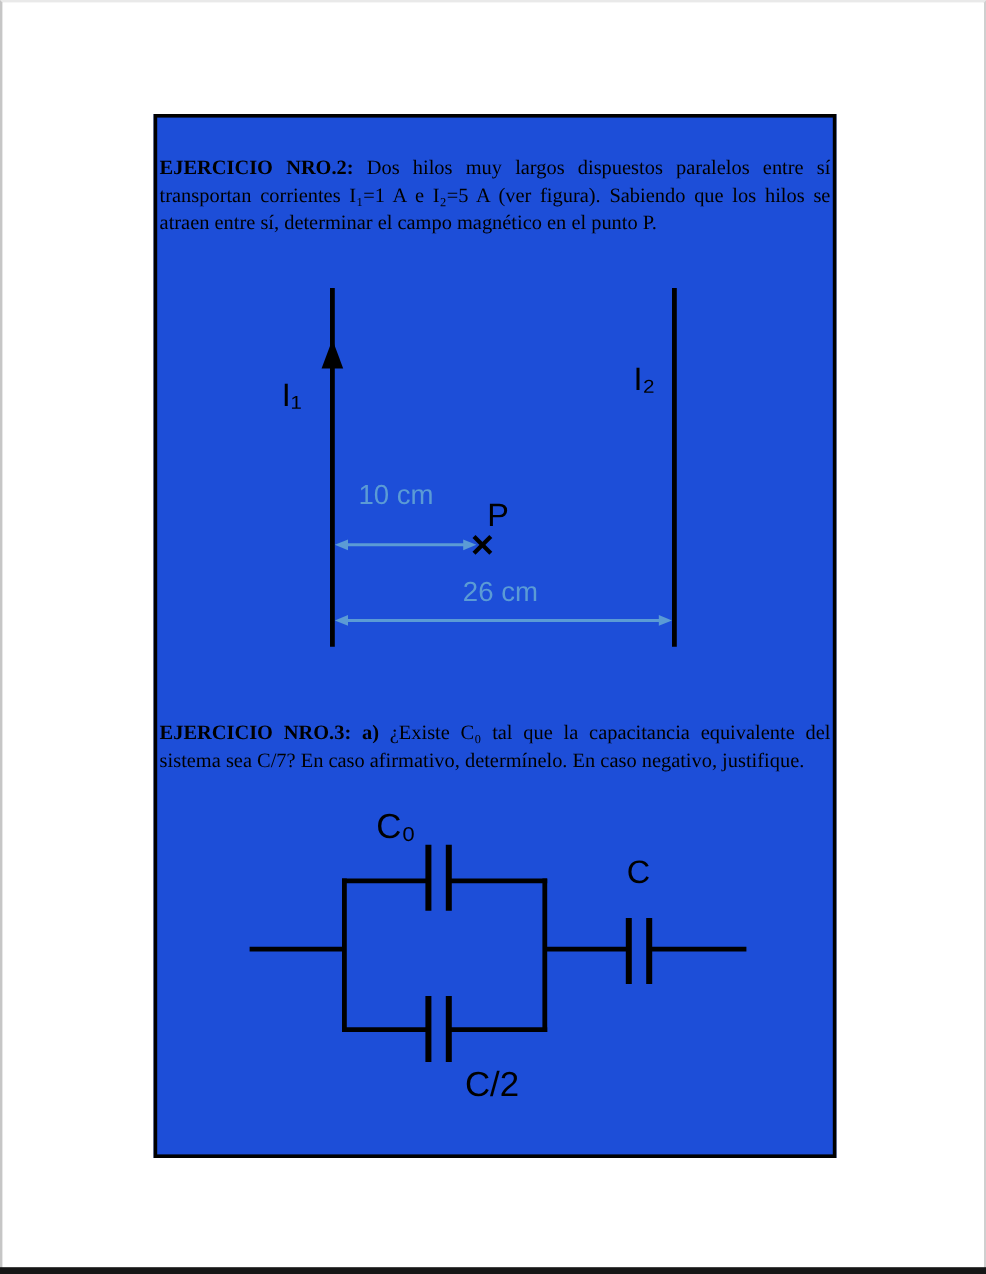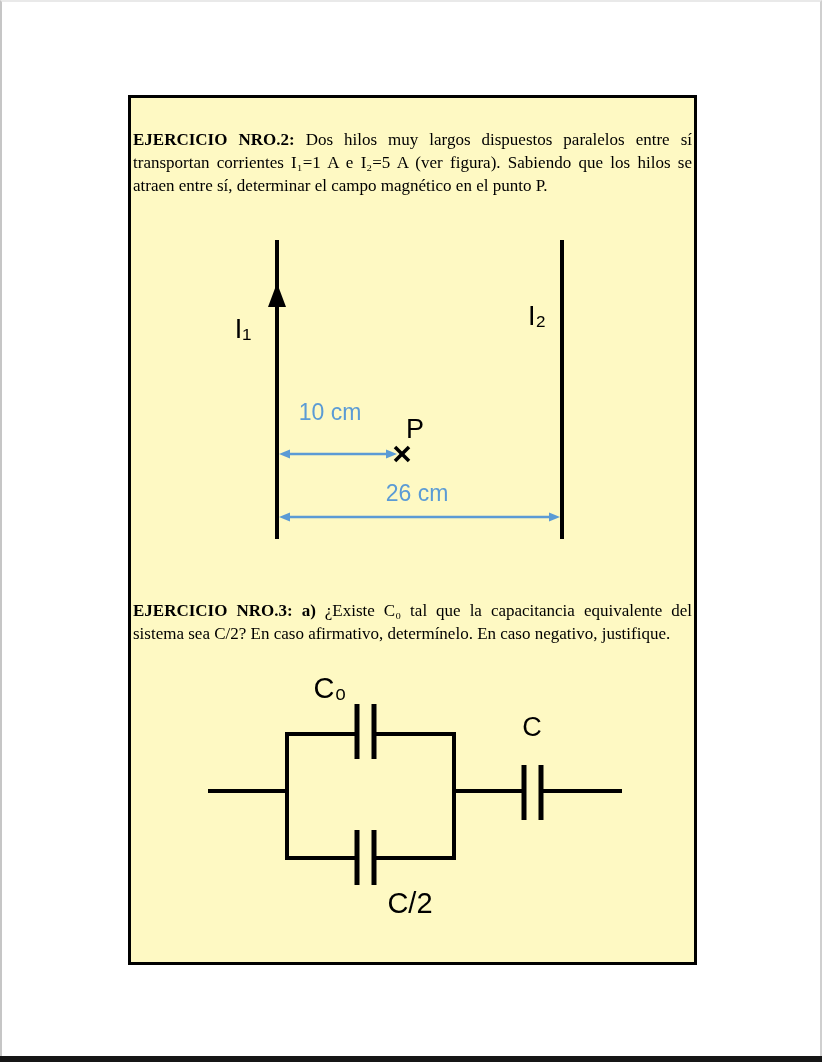--- a/index.html
+++ b/index.html
@@ -25,21 +25,21 @@
     position: absolute;
     left: -2px; right: -2px; bottom: 0;
     height: 6px;
     background: #161616;
   }
   .frame {
     position: absolute;
     left: 126px; top: 93px;
     width: 569px; height: 870px;
     border: 3px solid var(--ink, #000);
-    background: #fef9c3;
+    background: #1d4ed8;
   }
   .statement {
     position: absolute;
     left: 2px;
     width: 559px;
     font-size: 17px;
     line-height: 23px;
     color: var(--ink, #000);
   }
   .statement-2 { top: 30px; }
@@ -112,21 +112,21 @@
       </g>
 
       <line x1="157" y1="279" x2="420" y2="279" stroke-width="2.5" class="blue-stroke"></line>
       <polygon points="148,279 159,274.5 159,283.5" class="blue-fill"></polygon>
       <polygon points="429,279 418,274.5 418,283.5" class="blue-fill"></polygon>
       <text x="286" y="263" font-size="23" text-anchor="middle" class="fig-label-blue">26 cm</text>
     </svg>
 
     <div class="statement statement-3">
       <div class="jline"><span class="hd">EJERCICIO NRO.3: a)</span> <span>¿Existe C₀ tal que la capacitancia equivalente del</span></div>
-      <div class="jline-last">sistema sea C/2? En caso afirmativo, determínelo. En caso negativo, justifique.</div>
+      <div class="jline-last">sistema sea C/7? En caso afirmativo, determínelo. En caso negativo, justifique.</div>
     </div>
 
     <svg class="fig fig-circuit" width="563" height="255" viewBox="0 0 563 255">
 
       <line x1="77" y1="123" x2="156" y2="123" stroke-width="4" class="ink-stroke"></line>
 
       <g>
         <line x1="156" y1="64" x2="156" y2="192" stroke-width="4" class="ink-stroke"></line>
         <line x1="323" y1="64" x2="323" y2="192" stroke-width="4" class="ink-stroke"></line>
         <line x1="154" y1="66" x2="226" y2="66" stroke-width="4" class="ink-stroke"></line>

